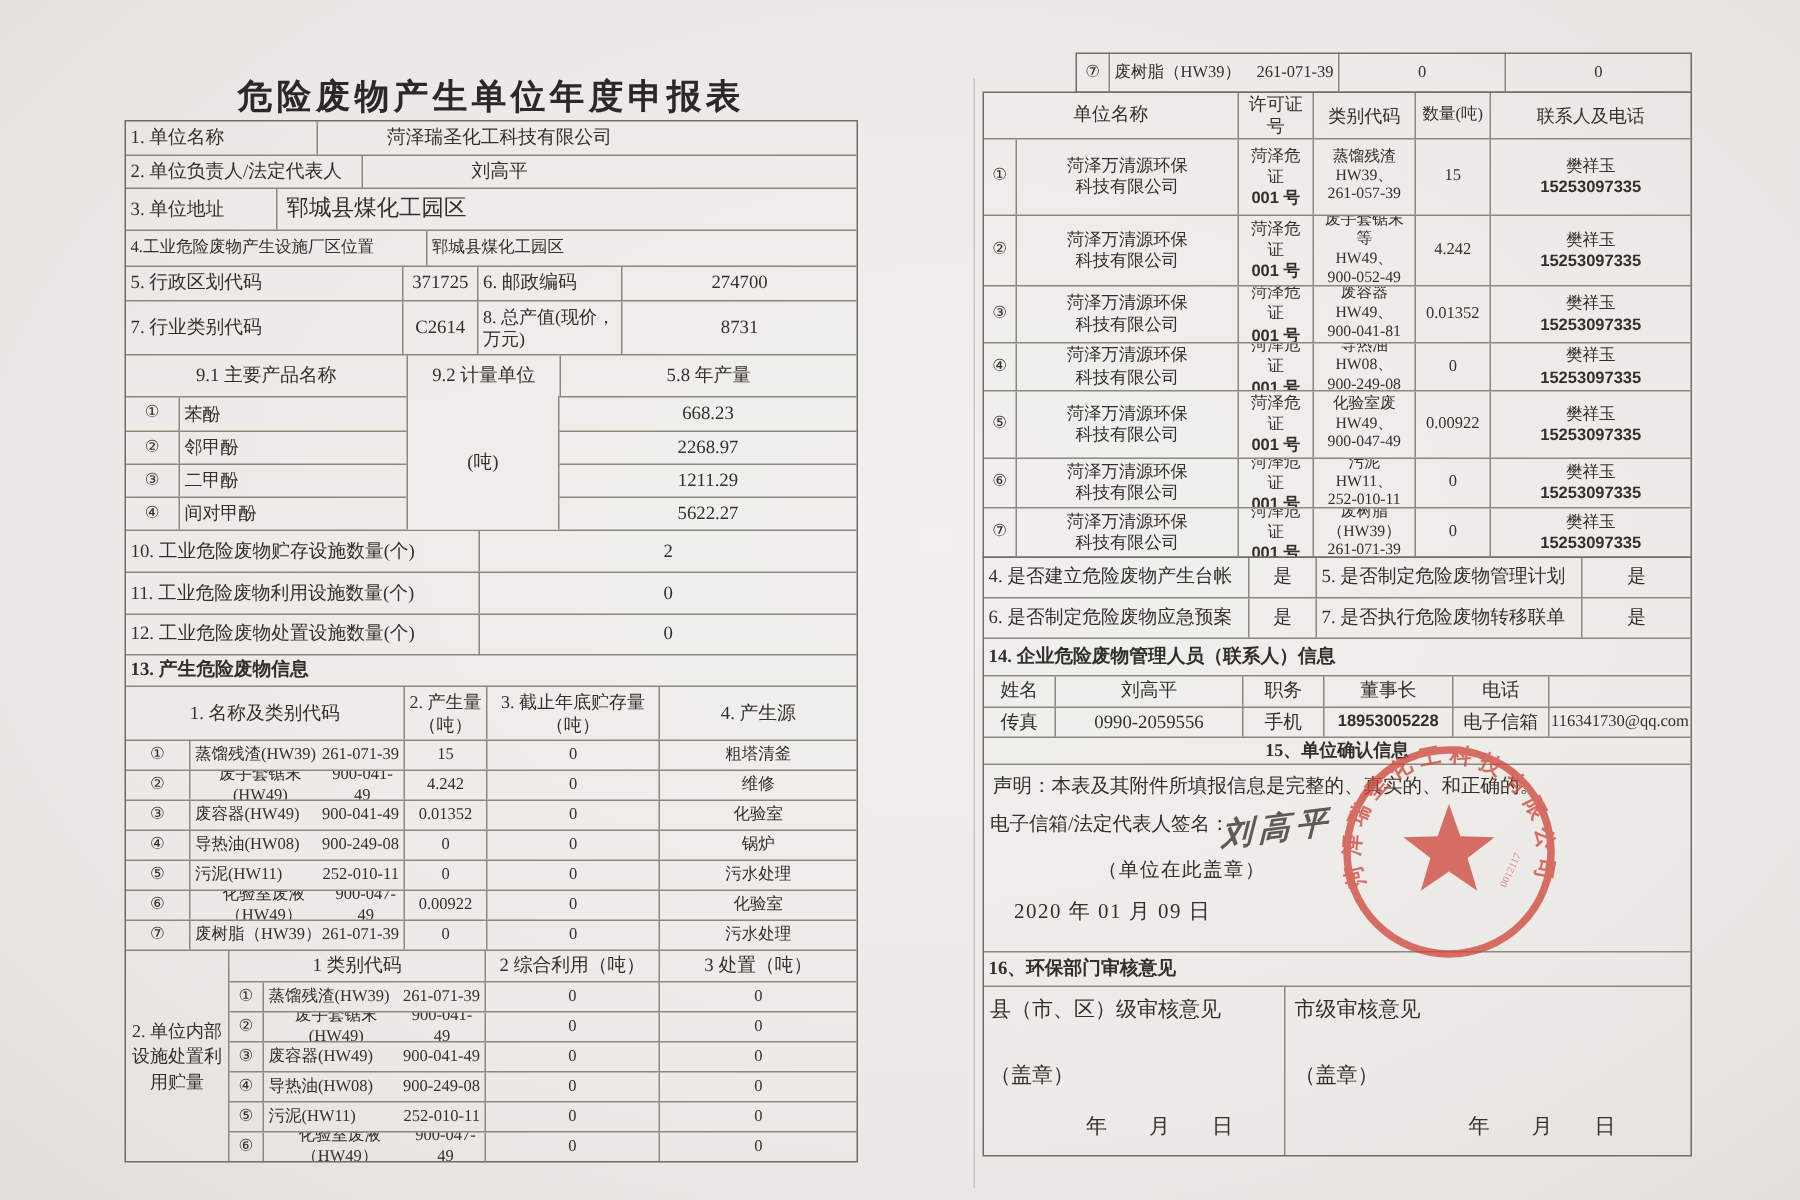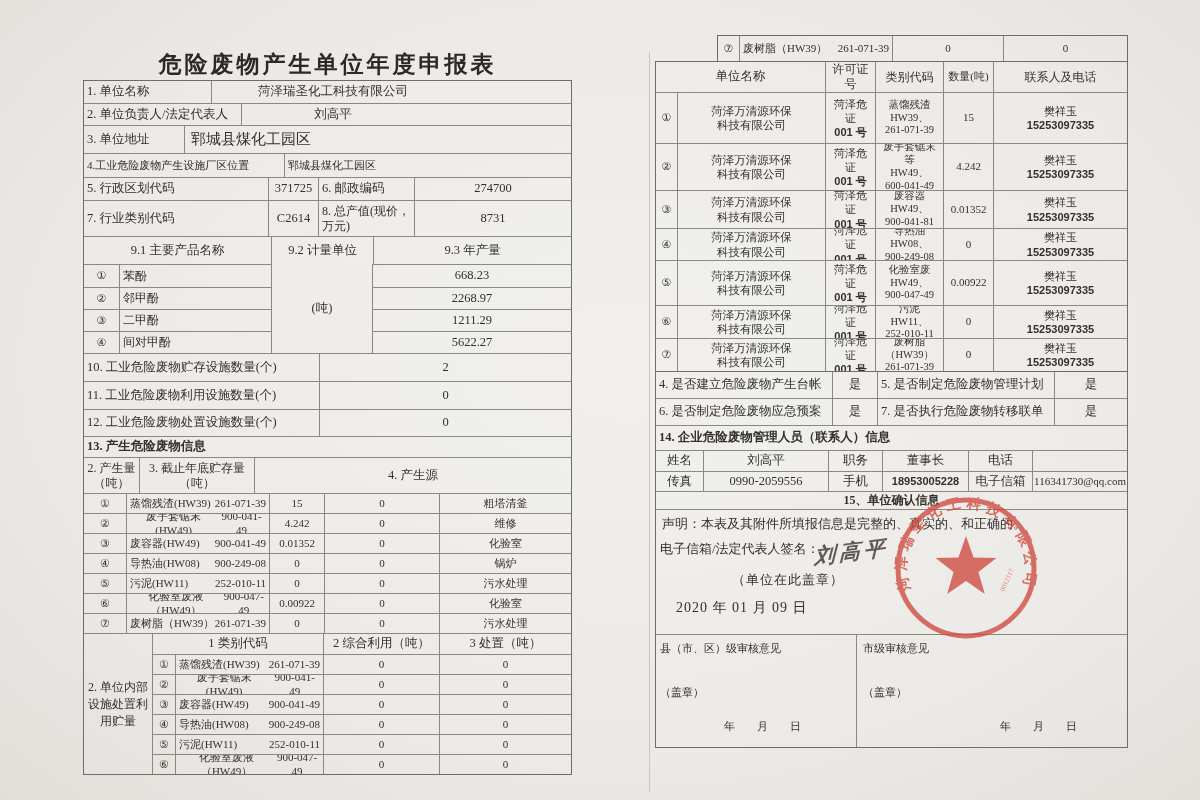--- a/index.html
+++ b/index.html
@@ -39,21 +39,21 @@
   .iside{box-sizing:border-box;border-right:1px solid #8a887f;display:flex;align-items:center;justify-content:center;
      text-align:center;white-space:pre-line;font-size:12px;flex-shrink:0}
   .ibody{flex:1 1 auto;min-width:0}
   .carry{display:flex;margin-left:62px;border:1px solid #6f6d66;height:25px;background:rgba(255,255,255,0.06)}
   .ext{display:flex;border:1px solid #6f6d66;margin-top:-1px;background:rgba(255,255,255,0.06)}
   .low{border:1px solid #6f6d66;margin-top:-1px;background:rgba(255,255,255,0.06)}
   .decl{position:relative;height:124px;border-top:1px solid #8a887f}
   .decl span{position:absolute}
   .review{display:flex;height:112px;border-top:1px solid #8a887f}
   .rcell{position:relative;box-sizing:border-box}
-  .rcell span{position:absolute;font-size:11px}
+  .rcell span{position:absolute;font-size:14px}
   .signature{position:absolute;left:158px;top:28px;font-size:21px;font-weight:bold;font-style:italic;
      color:#45423c;transform:rotate(-7deg) skewX(-8deg);letter-spacing:4px;opacity:.85}
   .seal{position:absolute;left:235px;top:-17px;opacity:.78;z-index:5}
 </style>
 </head>
 <body>
 
 <div class="canvas">
 <div class="fold"></div>
 
@@ -86,21 +86,21 @@
     <div class="row" style="height:35px">
       <div class="c lab" style="width:184px">7. 行业类别代码</div>
       <div class="c" style="width:50px">C2614</div>
       <div class="c lab f12" style="width:96px">8. 总产值(现价，万元)</div>
       <div class="c grow">8731</div>
     </div>
 
     <div class="row" style="height:27px">
       <div class="c" style="width:187px">9.1 主要产品名称</div>
       <div class="c" style="width:102px">9.2 计量单位</div>
-      <div class="c grow">9.3 年产量</div>
+      <div class="c grow">5.8 年产量</div>
     </div>
     <div class="pblock">
       <div class="row" style="height:22px">
         <div class="c f11" style="width:35px">①</div>
         <div class="c lab f12" style="width:152px">苯酚</div>
         <div style="width:102px;flex-shrink:0"></div>
         <div class="c grow nb">668.23</div>
       </div>
       <div class="row" style="height:21px">
         <div class="c f11" style="width:35px">②</div>
@@ -133,20 +133,21 @@
     </div>
     <div class="row" style="height:26px">
       <div class="c lab" style="width:235px">12. 工业危险废物处置设施数量(个)</div>
       <div class="c grow">0</div>
     </div>
 
     <div class="row" style="height:20px">
       <div class="c lab b grow">13. 产生危险废物信息</div>
     </div>
     <div class="row" style="height:35px">
+      <div class="c" style="width:185px">1. 名称及类别代码</div>
       <div class="c pre f12" style="width:55px">2. 产生量
 （吨）</div>
       <div class="c pre f12" style="width:115px">3. 截止年底贮存量
 （吨）</div>
       <div class="c grow">4. 产生源</div>
     </div>
     <div class="row" style="height:19px">
       <div class="c f11" style="width:42px">①</div>
       <div class="c pair" style="width:143px">
             <span>蒸馏残渣(HW39)</span>
@@ -312,38 +313,38 @@
       <div class="row" style="height:50px">
         <div class="c f11" style="width:21px">①</div>
         <div class="c pre f115" style="width:148px">菏泽万清源环保
 科技有限公司</div>
         <div class="c col f11" style="width:50px">
               <span>菏泽危证</span>
               <span class="b sans">001 号</span>
             </div>
         <div class="c pre f105" style="width:68px">蒸馏残渣
 HW39、
-261-071-39</div>
+261-057-39</div>
         <div class="c f11" style="width:50px">15</div>
         <div class="c col grow f11">
               <span>樊祥玉</span>
               <span class="b sans">15253097335</span>
             </div>
       </div>
       <div class="row" style="height:46px">
         <div class="c f11" style="width:21px">②</div>
         <div class="c pre f115" style="width:148px">菏泽万清源环保
 科技有限公司</div>
         <div class="c col f11" style="width:50px">
               <span>菏泽危证</span>
               <span class="b sans">001 号</span>
             </div>
         <div class="c pre f105" style="width:68px">废手套锯末等
 HW49、
-600-041-49</div>
+900-052-49</div>
         <div class="c f11" style="width:50px">4.242</div>
         <div class="c col grow f11">
               <span>樊祥玉</span>
               <span class="b sans">15253097335</span>
             </div>
       </div>
       <div class="row" style="height:37px">
         <div class="c f11" style="width:21px">③</div>
         <div class="c pre f115" style="width:148px">菏泽万清源环保
 科技有限公司</div>
@@ -473,20 +474,23 @@
       <span style="left:20px;top:89px;font-size:14px;letter-spacing:1px">2020 年 01 月 09 日</span>
       <svg class="seal" width="150" height="150" viewBox="0 0 150 150">
         <circle cx="75" cy="75" r="68" fill="none" stroke-width="5" stroke="#cf4a40"></circle>
         <polygon points="75,43 82.6,64.5 105.4,65.1 87.4,79 93.8,100.9 75,88 56.2,100.9 62.6,79 44.6,65.1 67.4,64.5" fill="#cf4a40"></polygon>
         <path id="sealarc" d="M 20.6 100.4 A 60 60 0 1 1 129.4 100.4" fill="none"></path>
         <text font-size="14.5" font-weight="bold" fill="#cf4a40"><textPath href="#sealarc" startOffset="4" textLength="228" lengthAdjust="spacing">菏泽瑞圣化工科技有限公司</textPath></text>
         <text x="118" y="88" font-size="7" text-anchor="middle" transform="rotate(-65 118 88)" opacity="0.8" fill="#cf4a40">0012117</text>
       </svg>
     </div>
 
+    <div class="row" style="height:22px">
+      <div class="c lab b grow">16、环保部门审核意见</div>
+    </div>
     <div class="review">
       <div class="rcell" style="width:201px;border-right:1px solid #8a887f">
         <span style="left:4px;top:6px">县（市、区）级审核意见</span>
         <span style="left:4px;top:50px">（盖章）</span>
         <span style="left:68px;top:84px">年　　月　　日</span>
       </div>
       <div class="rcell" style="flex:1">
         <span style="left:6px;top:6px">市级审核意见</span>
         <span style="left:6px;top:50px">（盖章）</span>
         <span style="right:50px;top:84px">年　　月　　日</span>

